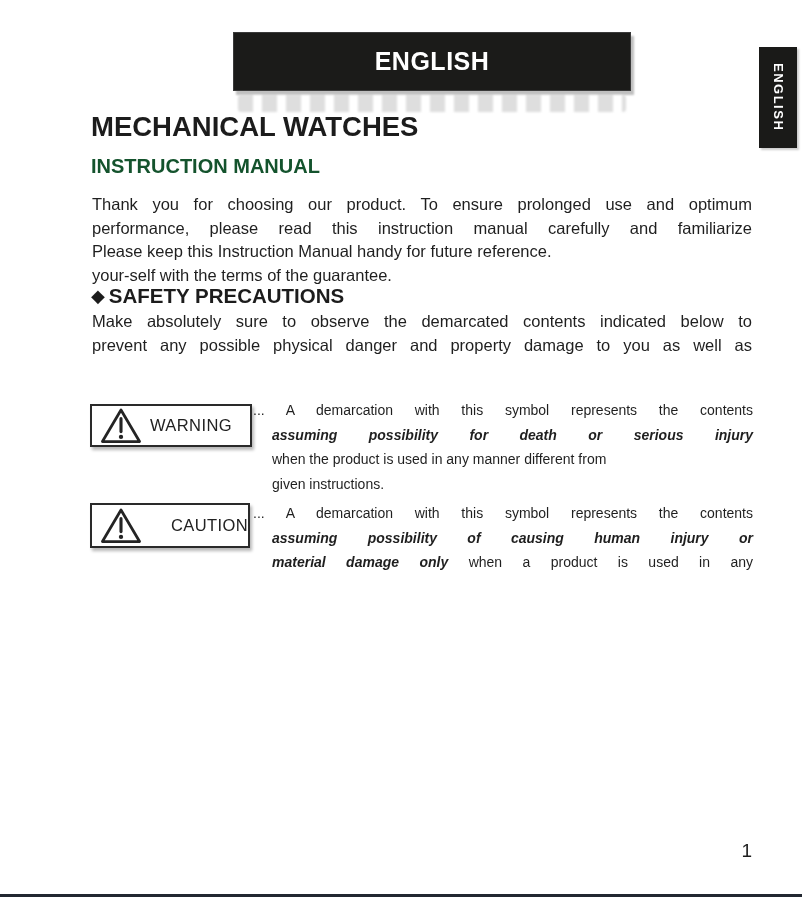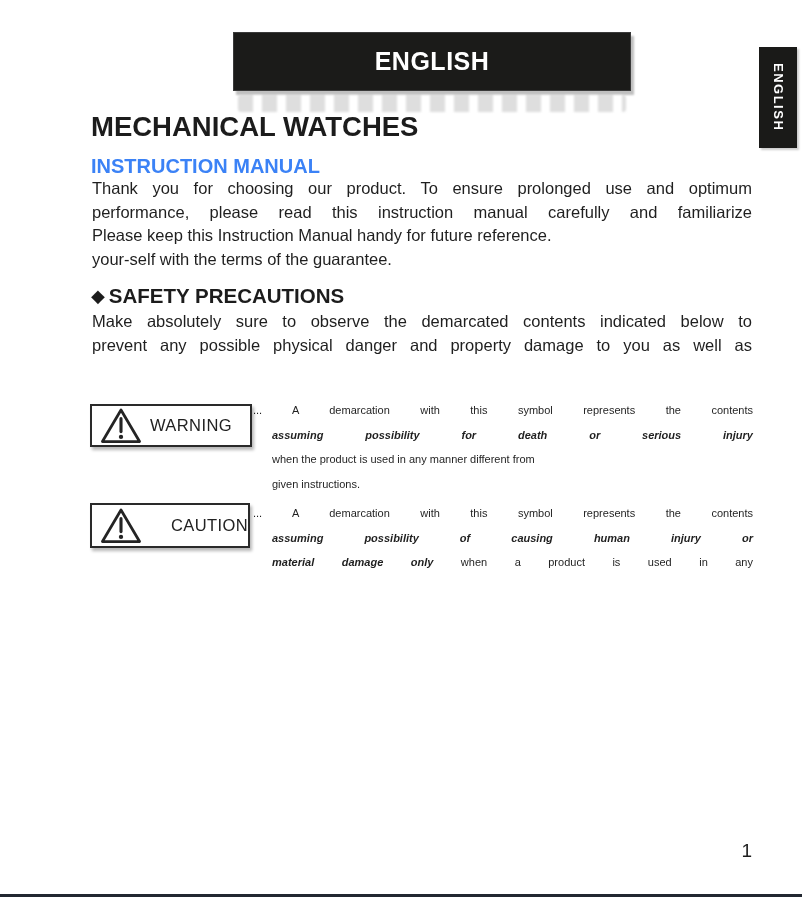--- a/index.html
+++ b/index.html
@@ -29,46 +29,46 @@
   }
   .side-tab span{
     writing-mode:vertical-rl;color:#ffffff;font-size:13px;font-weight:700;letter-spacing:1.5px;
   }
   h1.title{
     position:absolute;left:91px;top:112px;margin:0;
     font-size:27.5px;font-weight:700;line-height:30px;letter-spacing:0px;color:#1c1c1c;
   }
   h2.subtitle{
     position:absolute;left:91px;top:155px;margin:0;
-    font-size:20px;font-weight:700;line-height:22px;color:#3b82f6;
+    font-size:20px;font-weight:700;line-height:22px;color:#14532d;
   }
   .para{position:absolute;left:92px;width:660px;font-size:16.5px;color:#1f1f1f;}
   .para .line{line-height:23.6px;white-space:nowrap;}
   .para .line.j{white-space:normal;text-align:justify;text-align-last:justify;}
-  .intro{top:177px;}
+  .intro{top:193px;}
   .safety-para{top:310px;}
   h2.safety-h{
     position:absolute;left:91px;top:284px;margin:0;
     font-size:20.5px;font-weight:700;line-height:23px;color:#1c1c1c;
   }
   h2.safety-h .diamond{font-size:18px;position:relative;top:-1px;margin-right:4px;}
   
   .sign-box{
     position:absolute;background:#ffffff;border:2px solid #2a2a2a;
     box-shadow:2px 3px 3px #b8b8b8;
     display:flex;align-items:center;justify-content:flex-start;
     padding:0 8px 0 7px;box-sizing:border-box;gap:7px;
   }
   .warn-box{left:90px;top:404px;width:162px;height:43px;}
   .caut-box{left:90px;top:503px;width:160px;height:45px;gap:28px;}
   .sign-box .label{font-size:16.5px;letter-spacing:0.4px;color:#222;}
   .sign-box svg{flex:0 0 auto;display:block;}
   
   .sign-text{
-    position:absolute;left:253px;width:500px;font-size:11px;color:#1f1f1f;
+    position:absolute;left:253px;width:500px;font-size:14px;color:#1f1f1f;
   }
   .warn-text{top:398px;}
   .caut-text{top:501px;}
   .sign-text .line{line-height:24.6px;white-space:nowrap;}
   .sign-text .line.j{white-space:normal;text-align:justify;text-align-last:justify;}
   .sign-text .cont{margin-left:19px;}
   .sign-text .b, .sign-text b{font-weight:700;font-style:italic;}
   .page-num{
     position:absolute;left:652px;top:840px;width:100px;
     text-align:right;font-size:19px;color:#1d1d1d;

